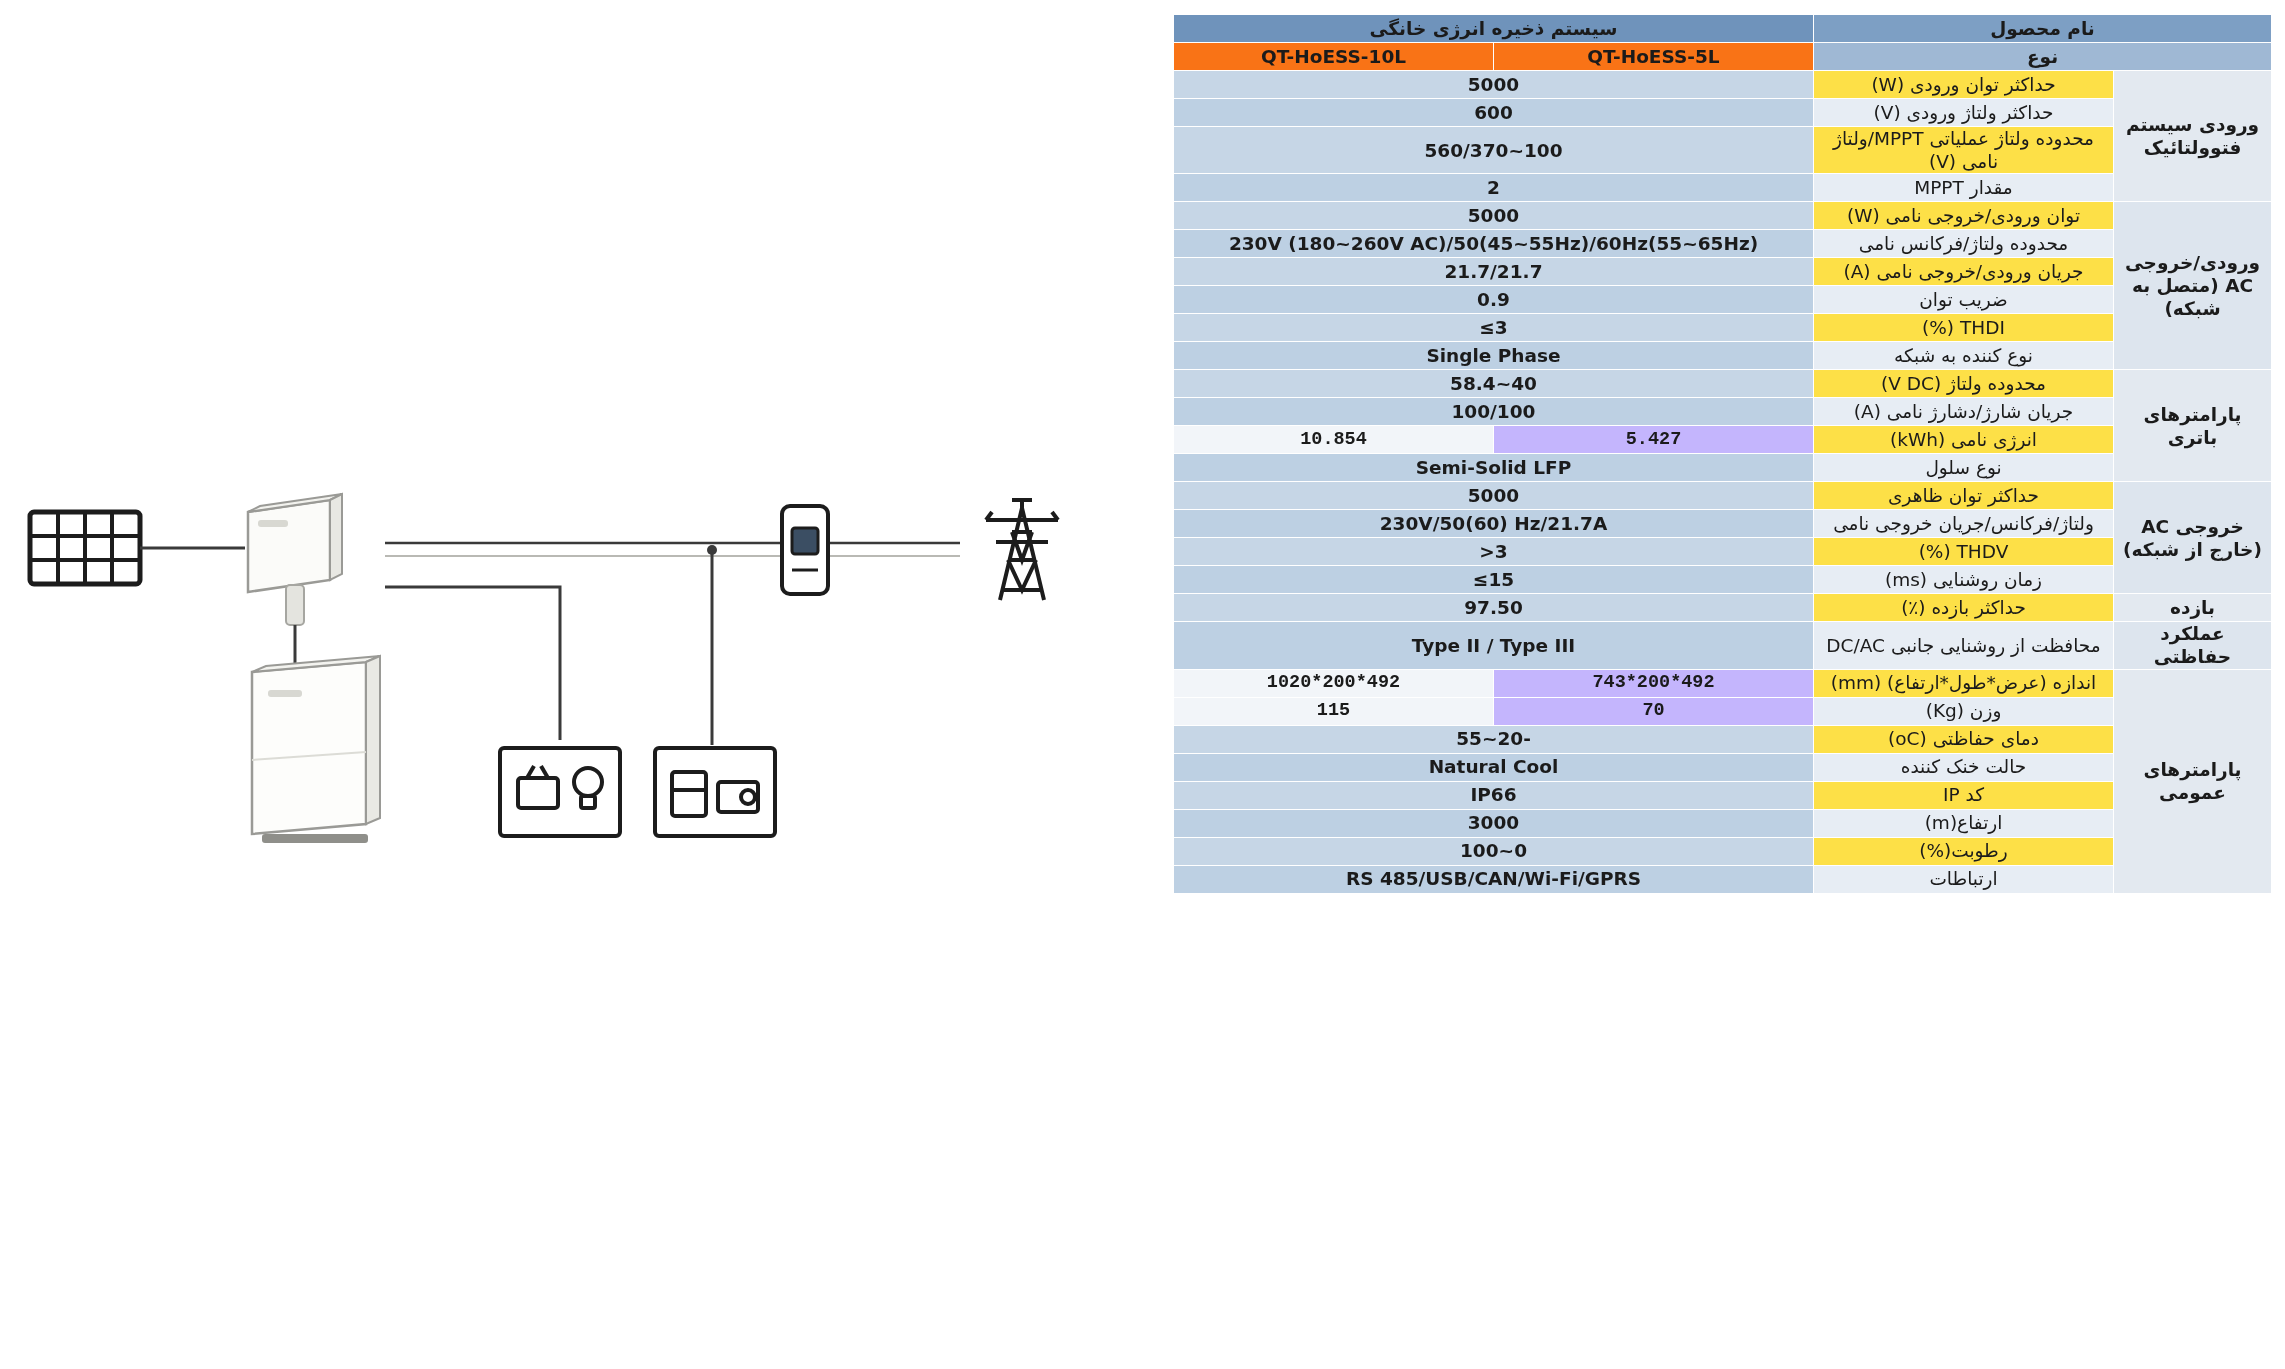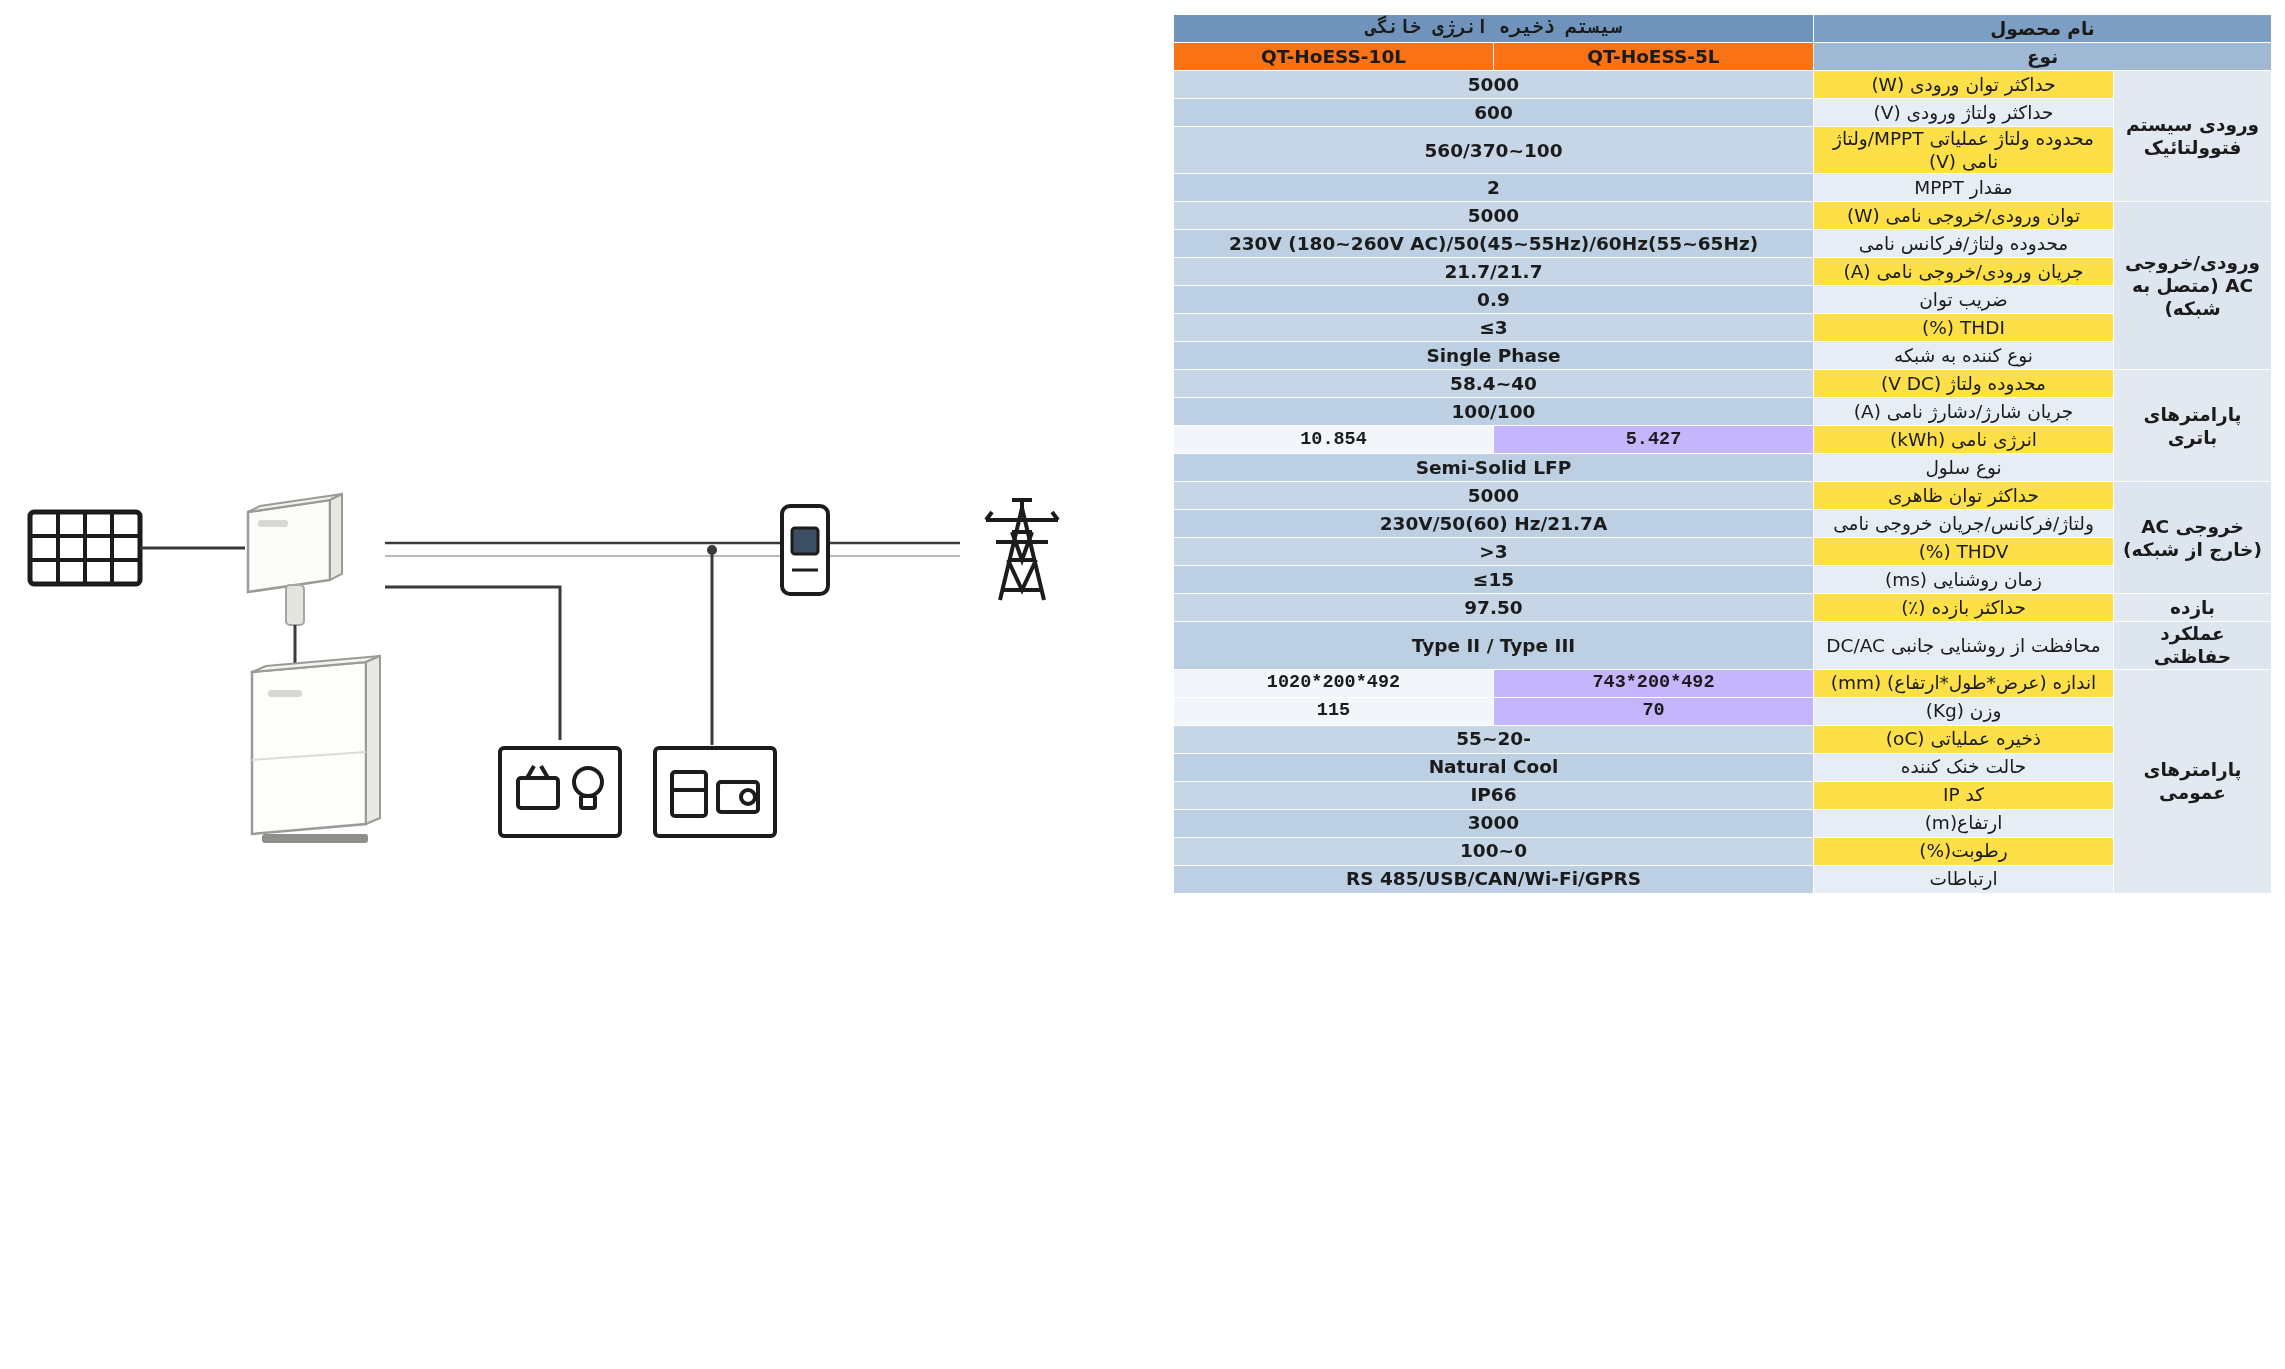--- a/index.html
+++ b/index.html
@@ -71,21 +71,20 @@
     font-size: 30px;
     height: 48px;
     margin-left: 19px;
   }
   td.hdr-blue-dark {
     background: #6f93bb;
     color: #ffffff;
     font-weight: bold;
     font-size: 30px;
     height: 48px;
-    font-family: Liberation Mono, monospace;
   }
   td.hdr-type {
     background: #9fb8d4;
     color: #ffffff;
     font-weight: bold;
     font-size: 30px;
     height: 48px;
   }
   td.model {
     background: #f97316;
@@ -361,21 +360,21 @@
           <td class="param">اندازه (عرض*طول*ارتفاع) (mm)</td>
           <td class="val-white tall">492*200*743</td>
           <td class="val-white-alt tall">492*200*1020</td>
         </tr>
         <tr>
           <td class="param-alt">وزن (Kg)</td>
           <td class="val-white tall">70</td>
           <td class="val-white-alt tall">115</td>
         </tr>
         <tr>
-          <td class="param">ذخیره عملیاتی (oC)</td>
+          <td class="param">دمای حفاظتی (oC)</td>
           <td class="val" colspan="2">-20~55</td>
         </tr>
         <tr>
           <td class="param-alt">حالت خنک کننده</td>
           <td class="val-alt" colspan="2">Natural Cool</td>
         </tr>
         <tr>
           <td class="param">کد IP</td>
           <td class="val" colspan="2">IP66</td>
         </tr>

